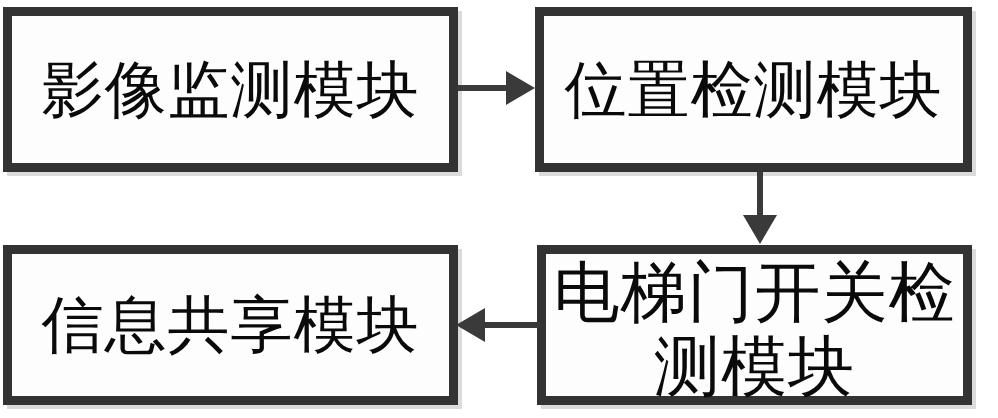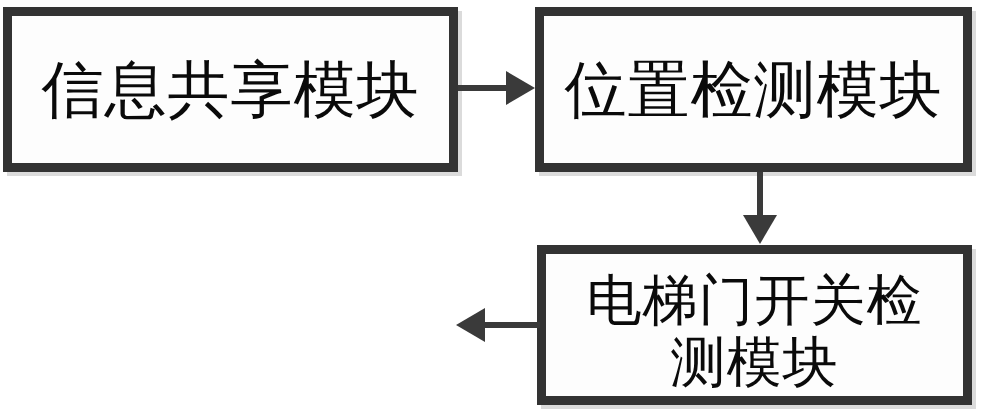--- a/index.html
+++ b/index.html
@@ -38,23 +38,23 @@
     padding: 0 6px;
   }
   
   #node-image-monitor   { left: 3px;   top: 7px;   width: 455px; height: 165px; }
   #node-position-detect { left: 535px; top: 7px;   width: 437px; height: 165px; text-align: center; }
   #node-door-switch     { left: 537px; top: 245px; width: 435px; height: 160px; }
   #node-info-share      { left: 3px;   top: 245px; width: 455px; height: 160px; }
 
   #node-door-switch { align-items: flex-start; }
   #node-door-switch .label {
-    font-size: 55px;
+    font-size: 66px;
     line-height: 1.12;
-    padding-top: 16px;
+    padding-top: 2px;
   }
 
   
   .conn {
     position: absolute;
   }
   .conn-line-h {
     position: absolute;
     height: 6px;
     background: #3a3a3a;
@@ -96,32 +96,35 @@
   
   #edge-door-to-info .conn-line-h { left: 485px; top: 322px; width: 55px; }
   #edge-door-to-info .arrowhead   { left: 456px; top: 308px; }
 </style>
 </head>
 <body>
 
 <div id="canvas">
 
   <div class="node" id="node-image-monitor">
-    <span class="label">信息共享模块</span>
+    <span class="label">影像监测模块</span>
   </div>
 
   <div class="node" id="node-position-detect">
     <span class="label">位置检测模块</span>
   </div>
 
   <div class="node" id="node-door-switch">
     <span class="label">电梯门开关检
 测模块</span>
   </div>
 
+  <div class="node" id="node-info-share">
+    <span class="label">信息共享模块</span>
+  </div>
 
   <div class="conn" id="edge-image-to-position">
     <div class="conn-line-h"></div>
     <div class="arrowhead arrow-right"></div>
   </div>
 
   <div class="conn" id="edge-position-to-door">
     <div class="conn-line-v"></div>
     <div class="arrowhead arrow-down"></div>
   </div>

